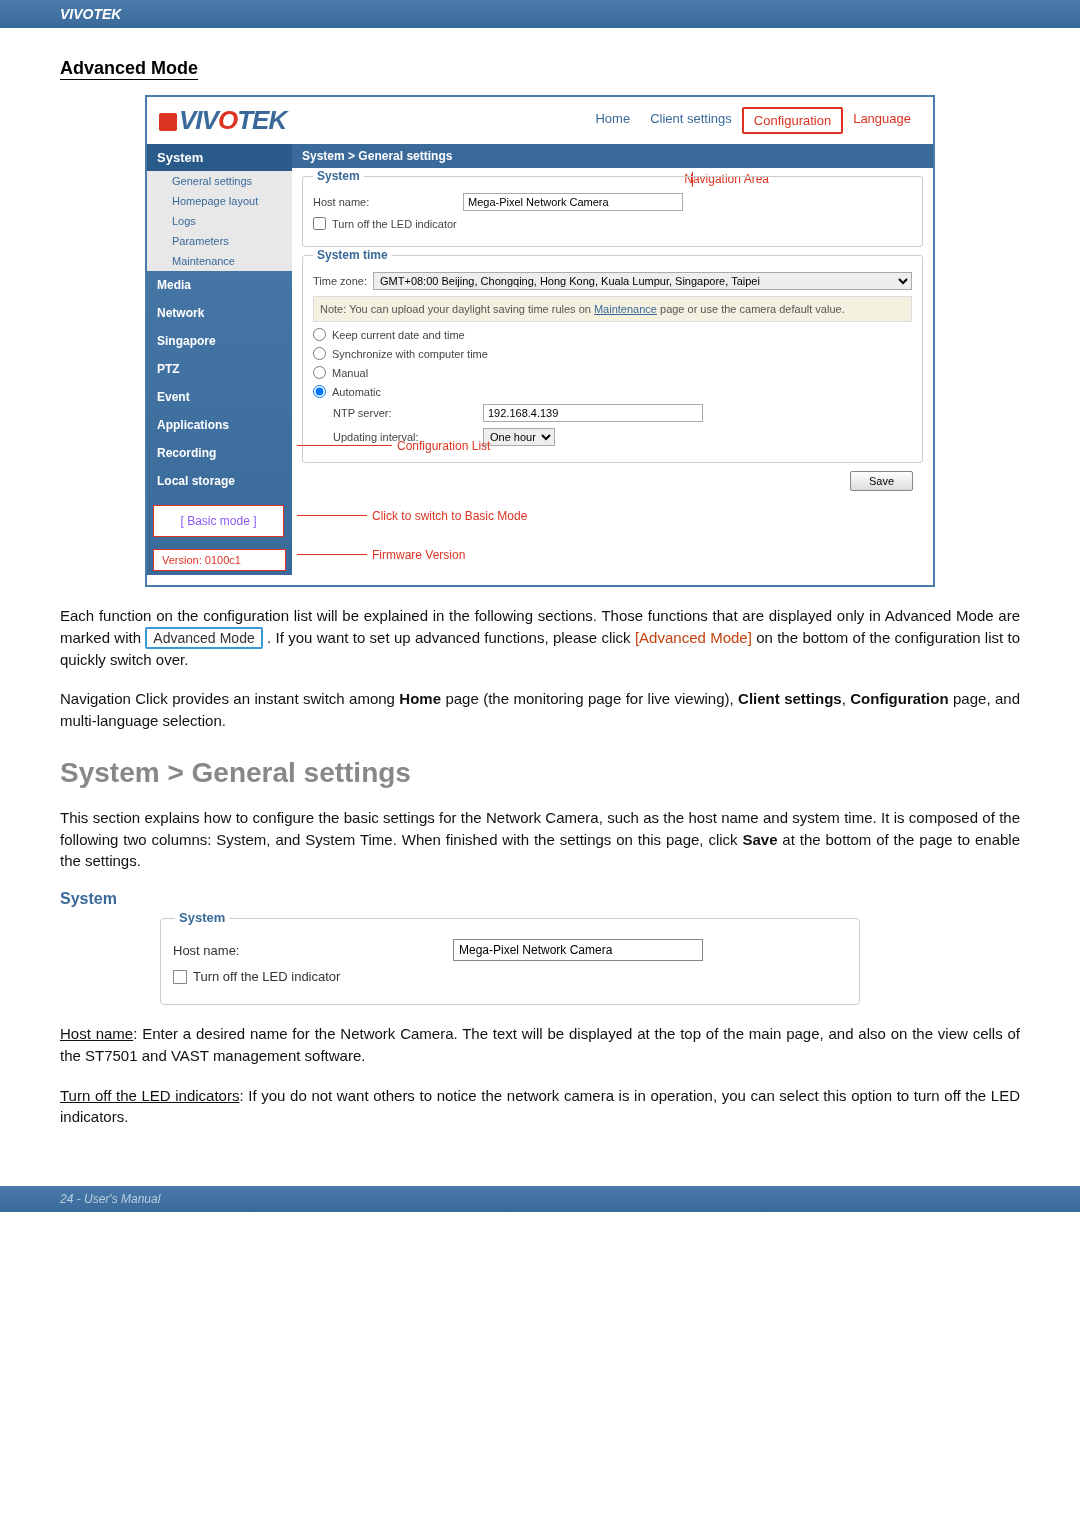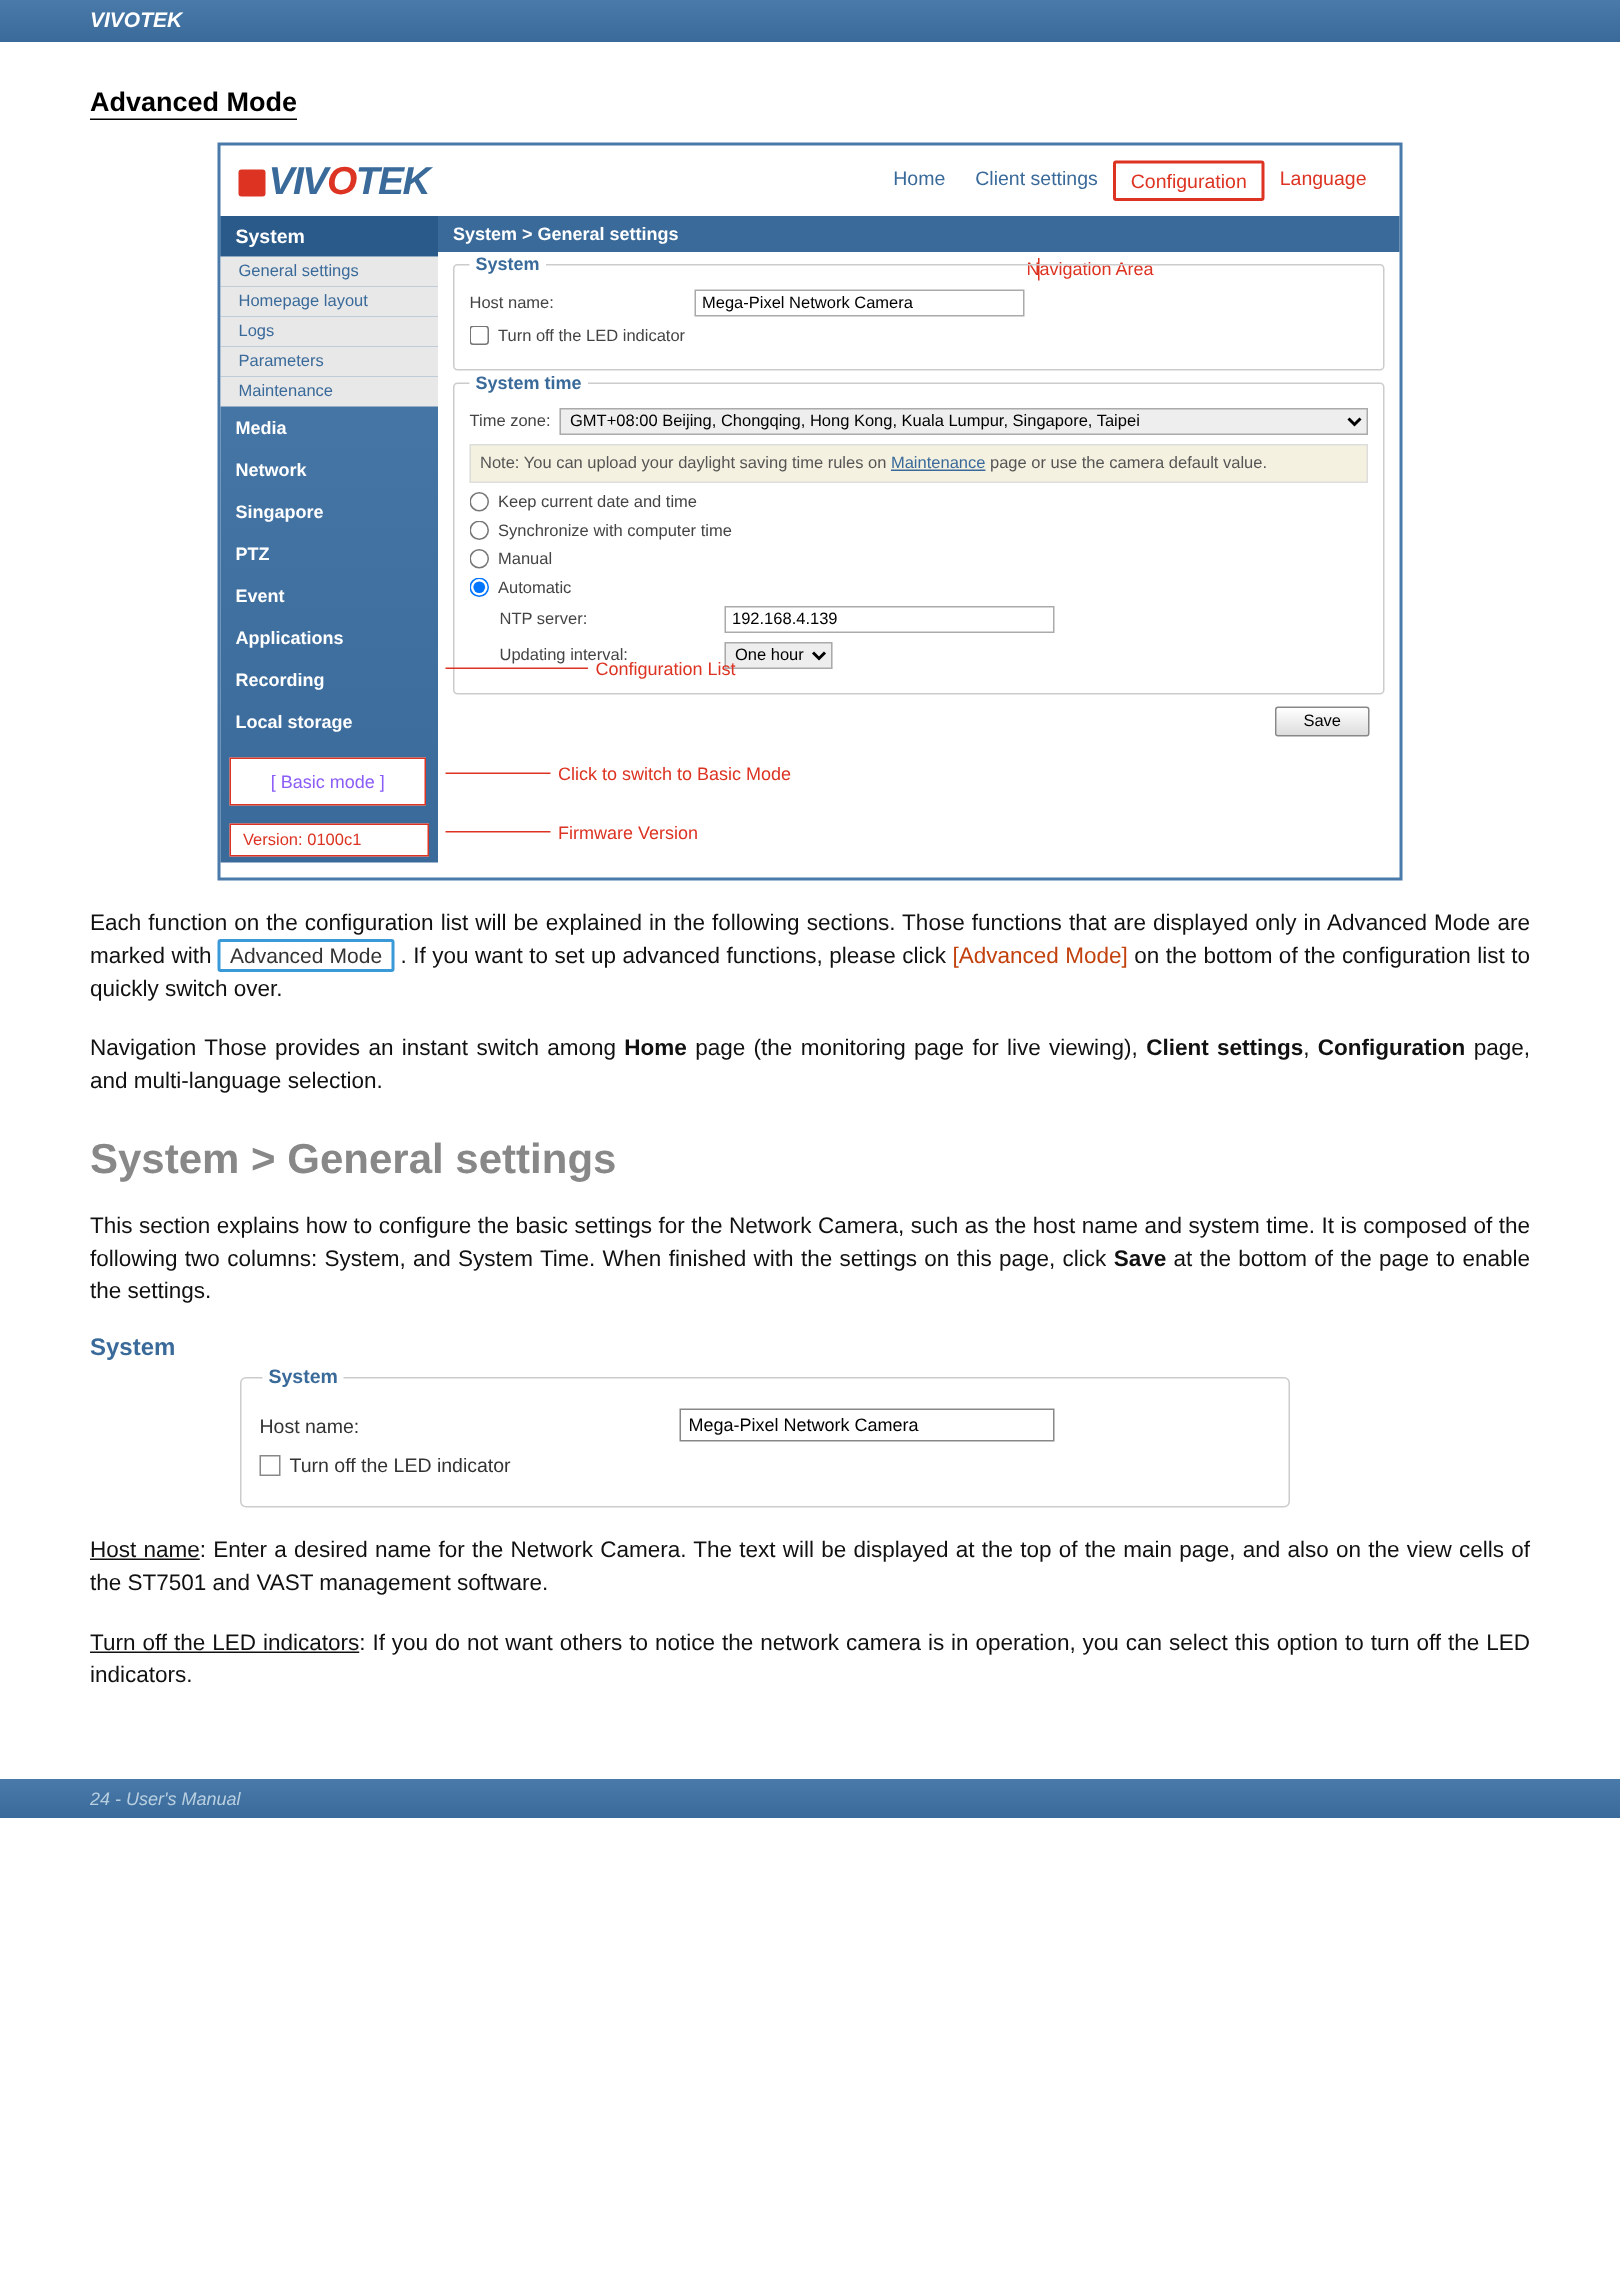--- a/index.html
+++ b/index.html
@@ -17,21 +17,21 @@
   .navlinks { display: flex; gap: 0; font-size: 13px; }
   .navlinks span { padding: 4px 10px; cursor: pointer; }
   .nl-home { color: #3a6a9a; }
   .nl-client { color: #3a6a9a; }
   .nl-config { color: #d32; border: 2px solid #d32; border-radius: 2px; }
   .nl-lang { color: #d32; }
   
   .ss-body { display: flex; }
   .sidebar { width: 145px; background: linear-gradient(to bottom, #4a7aaa, #3a6a9a); padding: 0; }
   .side-header { background: #2a5a8a; color: #fff; font-weight: bold; font-size: 13px; padding: 6px 10px; }
-  .side-sub { background: #e8e8e8; color: #3a6a9a; font-size: 11px; padding: 4px 12px; cursor: pointer; }
+  .side-sub { background: #e8e8e8; color: #3a6a9a; font-size: 11px; padding: 4px 25px; cursor: pointer; }
   .side-item { color: #fff; font-weight: bold; font-size: 12px; padding: 7px 10px; cursor: pointer; }
   .basic-mode { color: #8b5cf6; font-size: 12px; padding: 8px 10px; background: #fff; border: 1px solid #d32; margin: 10px 8px 10px 6px; text-align: center; cursor: pointer; }
   .version { color: #d32; font-size: 11px; padding: 4px 8px; background: #fff; border: 1px solid #d32; margin: 12px 6px 4px 6px; }
   
   .main-area { flex: 1; padding: 0; position: relative; }
   .breadcrumb-bar { background: #3a6a9a; color: #fff; font-weight: bold; font-size: 12px; padding: 5px 10px; position: relative; }
   .nav-label { position: absolute; top: 28px; right: 164px; color: #d32; font-size: 12px; }
   .nav-line { position: absolute; top: 28px; right: 240px; width: 1px; height: 15px; background: #d32; }
   
   .fieldset { border: 1px solid #ccc; margin: 8px 10px; padding: 10px; border-radius: 3px; position: relative; }
@@ -184,21 +184,21 @@
 
   <p class="body-text">
     <span>Each function on the configuration list will be explained in the following sections. Those functions that are displayed only in Advanced Mode are marked with </span>
     <span class="adv-badge">Advanced Mode</span>
     <span>. If you want to set up advanced functions, please click </span>
     <span class="adv-link">[Advanced Mode]</span>
     <span> on the bottom of the configuration list to quickly switch over.</span>
   </p>
 
   <p class="body-text">
-    <span>Navigation Those provides an instant switch among </span><b>Home</b><span> page (the monitoring page for live viewing), </span><b>Client settings</b><span>, </span><b>Configuration</b><span> page, and multi-language selection.</span>
+    <span>Navigation Click provides an instant switch among </span><b>Home</b><span> page (the monitoring page for live viewing), </span><b>Client settings</b><span>, </span><b>Configuration</b><span> page, and multi-language selection.</span>
   </p>
 
   <h2 class="large">System &gt; General settings</h2>
 
   <p class="body-text">
     <span>This section explains how to configure the basic settings for the Network Camera, such as the host name and system time. It is composed of the following two columns: System, and System Time. When finished with the settings on this page, click </span><b>Save</b><span> at the bottom of the page to enable the settings.</span>
   </p>
 
   <div class="blue-h">System</div>
 

